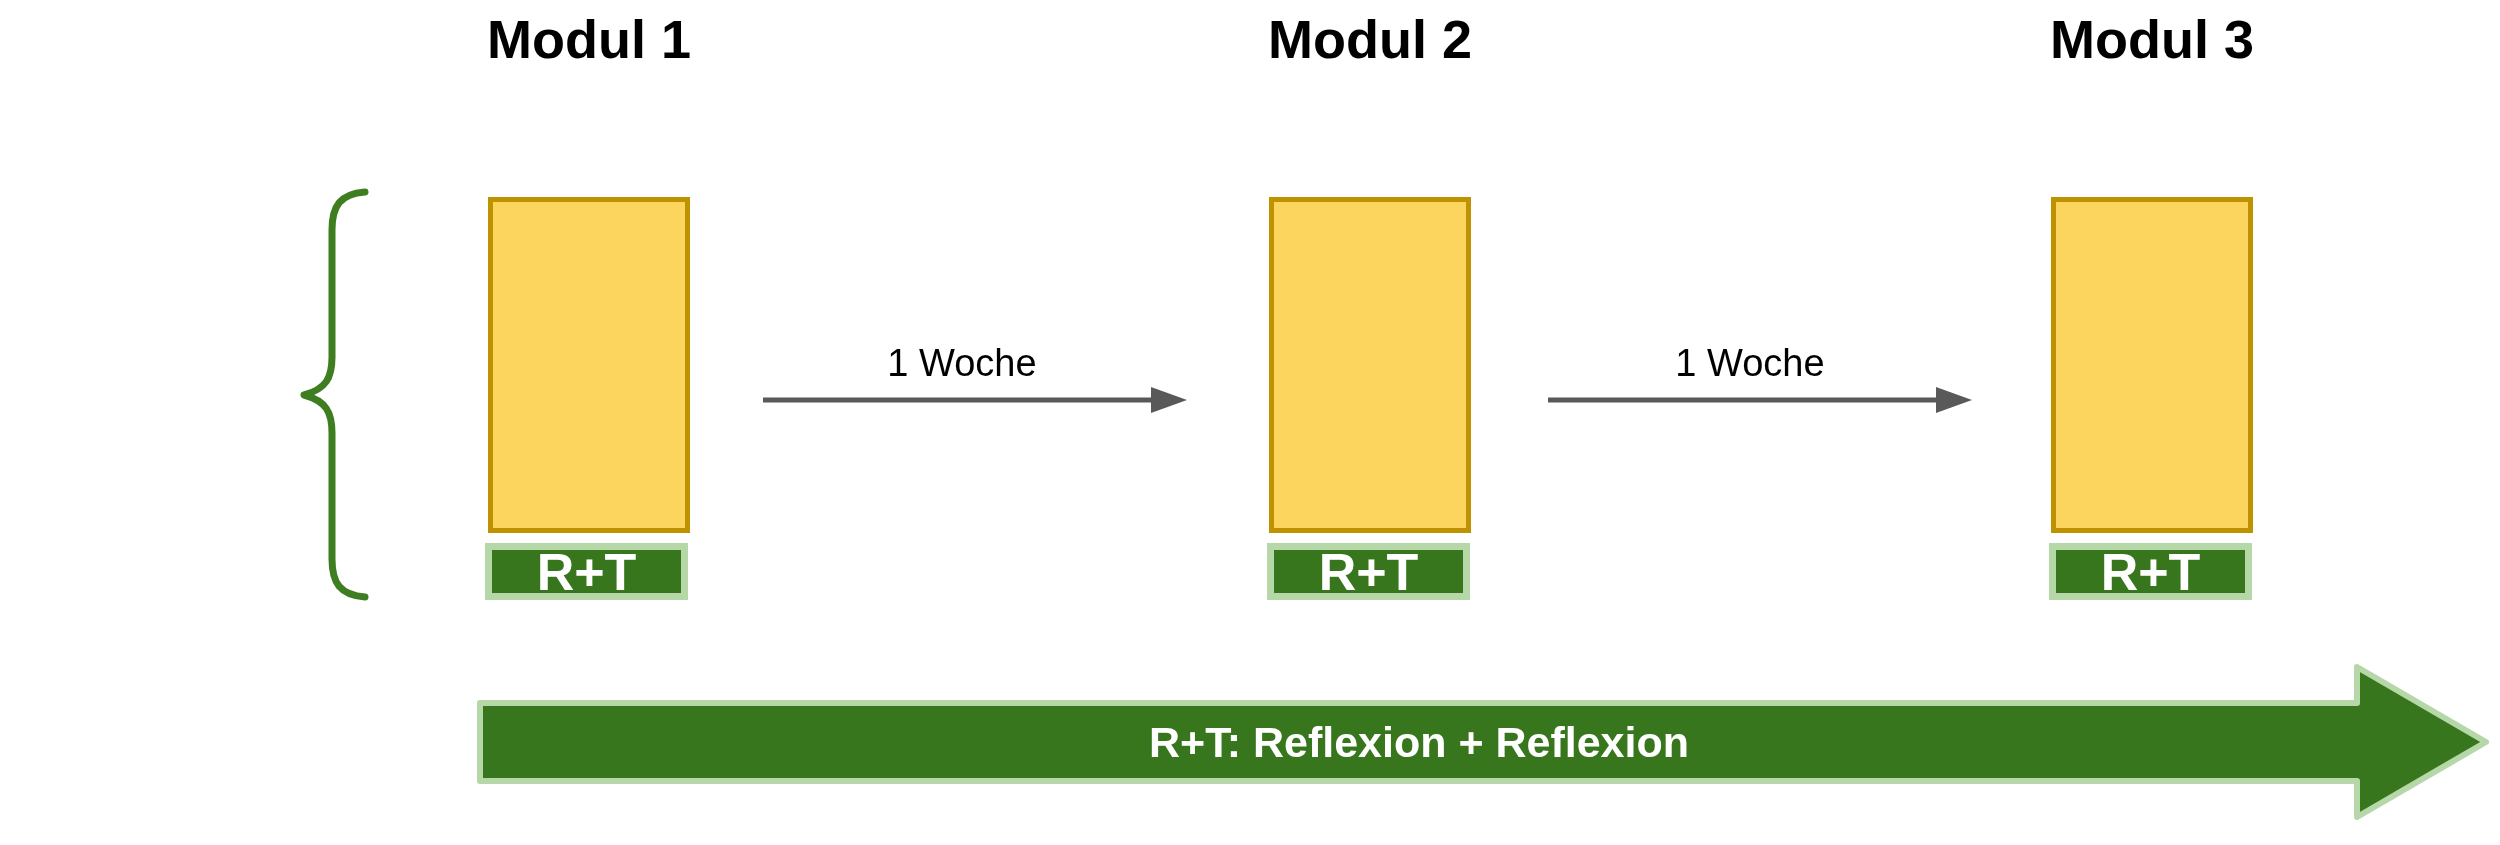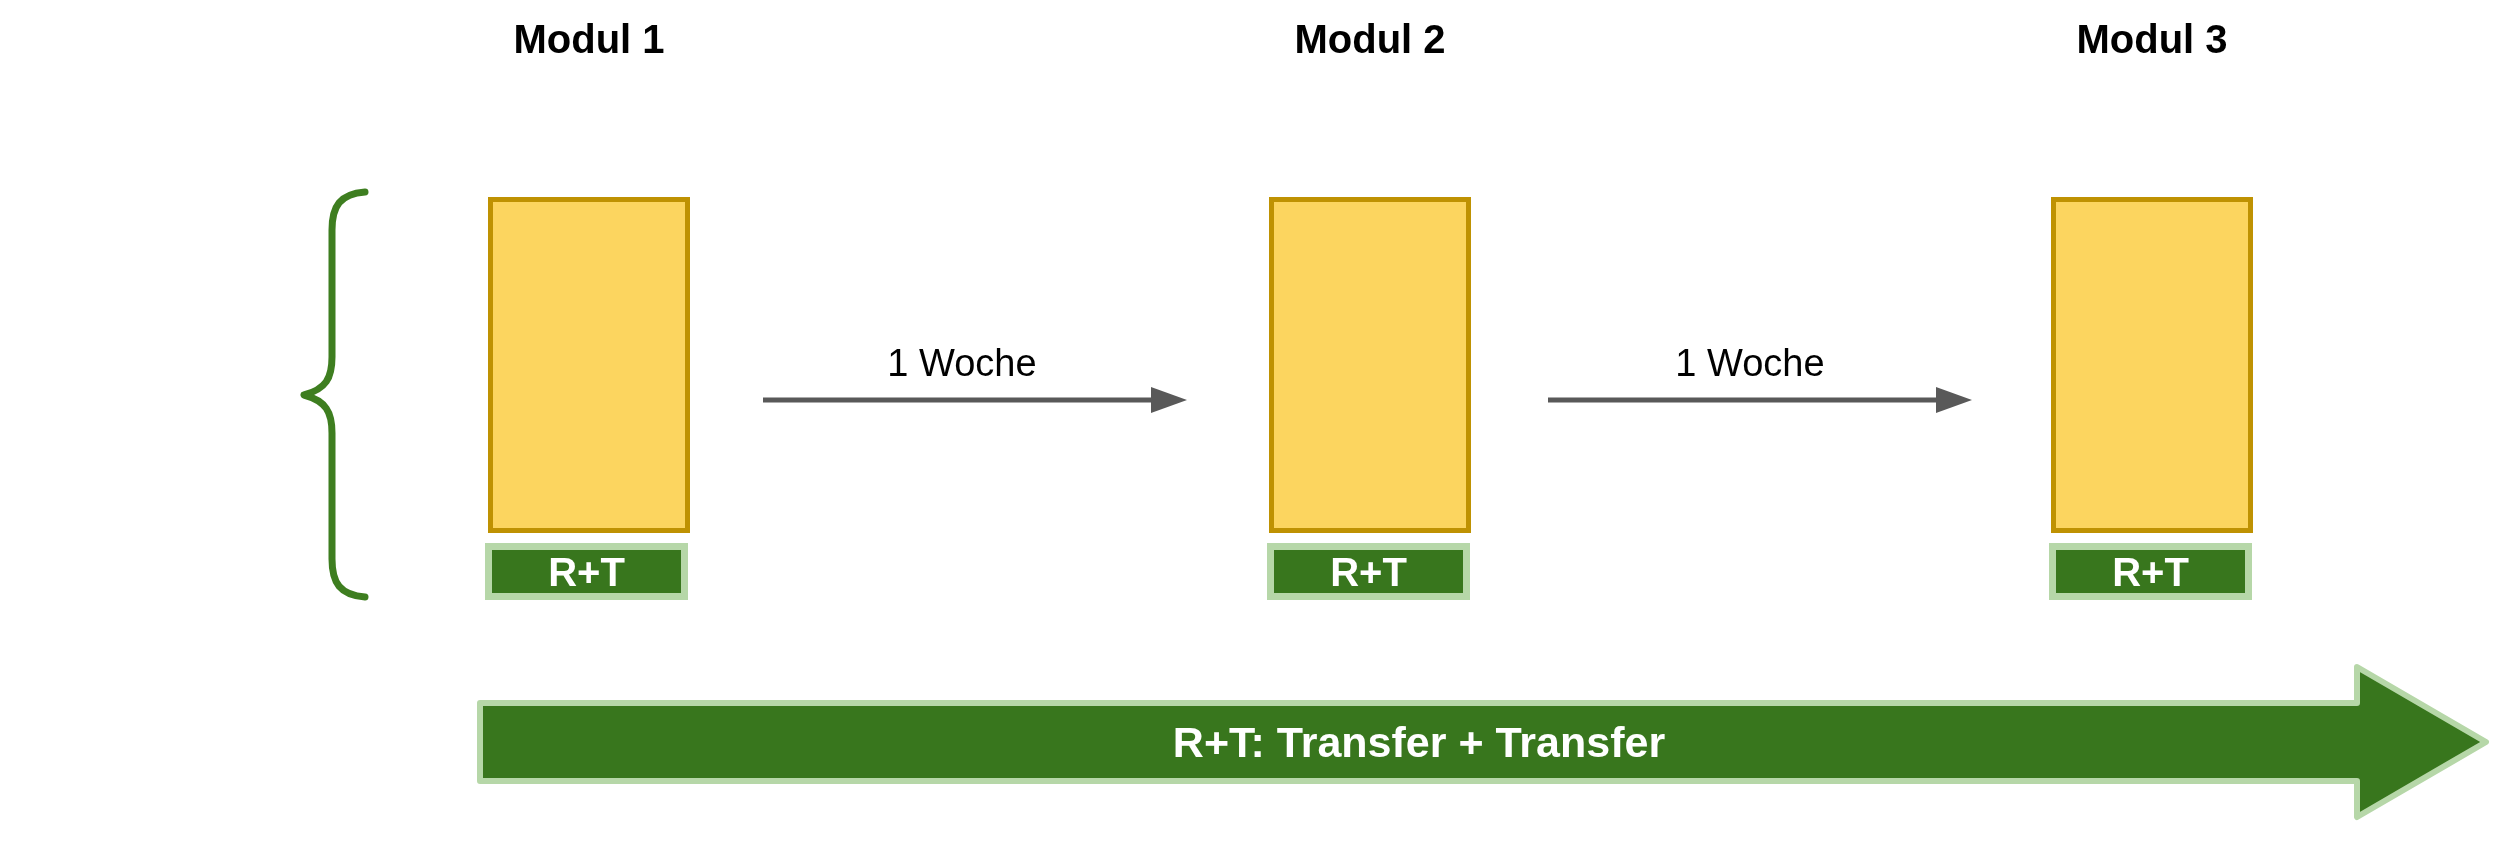--- a/index.html
+++ b/index.html
@@ -16,38 +16,38 @@
   .canvas{
     position:relative;
     width:2500px;height:845px;
     background:var(--white);
     overflow:hidden;
     font-family:"Liberation Sans", sans-serif;
   }
   .module-title{
     position:absolute;top:6px;width:400px;height:66px;
     text-align:center;
-    font-size:40px;font-weight:bold;color:var(--text-black);
+    font-size:54px;font-weight:bold;color:var(--text-black);
     line-height:66px;white-space:nowrap;
   }
   .block{
     position:absolute;top:197px;width:202px;height:336px;
     background:var(--block-yellow);
     border:5px solid var(--block-yellow-border);
     box-sizing:border-box;
   }
   .rt-badge{
     position:absolute;top:543px;width:203px;height:57px;
     background:var(--accent-green);
     border:7px solid var(--light-green);
     box-sizing:border-box;
     display:flex;align-items:center;justify-content:center;
   }
   .rt-badge span{
-    color:var(--white);font-size:40px;font-weight:bold;line-height:1;
+    color:var(--white);font-size:52px;font-weight:bold;line-height:1;
   }
   .gap-label{
     position:absolute;top:340px;width:300px;height:46px;
     text-align:center;font-size:38px;color:var(--text-black);
     line-height:46px;white-space:nowrap;
   }
   .gap-arrow{position:absolute;top:378px;width:424px;height:44px;}
   .duration-label{
     position:absolute;left:8px;top:370px;width:230px;height:52px;
     font-size:43px;color:var(--text-black);line-height:52px;
@@ -96,15 +96,15 @@
     <polygon points="388,9 424,22 388,35" fill="#595959"></polygon>
   </svg>
   <svg class="gap-arrow" style="left:1548px" viewBox="0 0 424 44" aria-hidden="true">
     <line x1="0" y1="22" x2="390" y2="22" stroke="#595959" stroke-width="5"></line>
     <polygon points="388,9 424,22 388,35" fill="#595959"></polygon>
   </svg>
 
   <svg class="summary-arrow" viewBox="0 0 2022 164" aria-hidden="true">
     <polygon points="6,43 1883,43 1883,7 2012,82 1883,157 1883,121 6,121" fill="#38761d" stroke="#b6d7a8" stroke-width="6" stroke-linejoin="round"></polygon>
   </svg>
-  <div class="summary-label">R+T: Transfer + Transfer</div>
+  <div class="summary-label">R+T: Reflexion + Reflexion</div>
 
 </div>
 
 </body></html>

